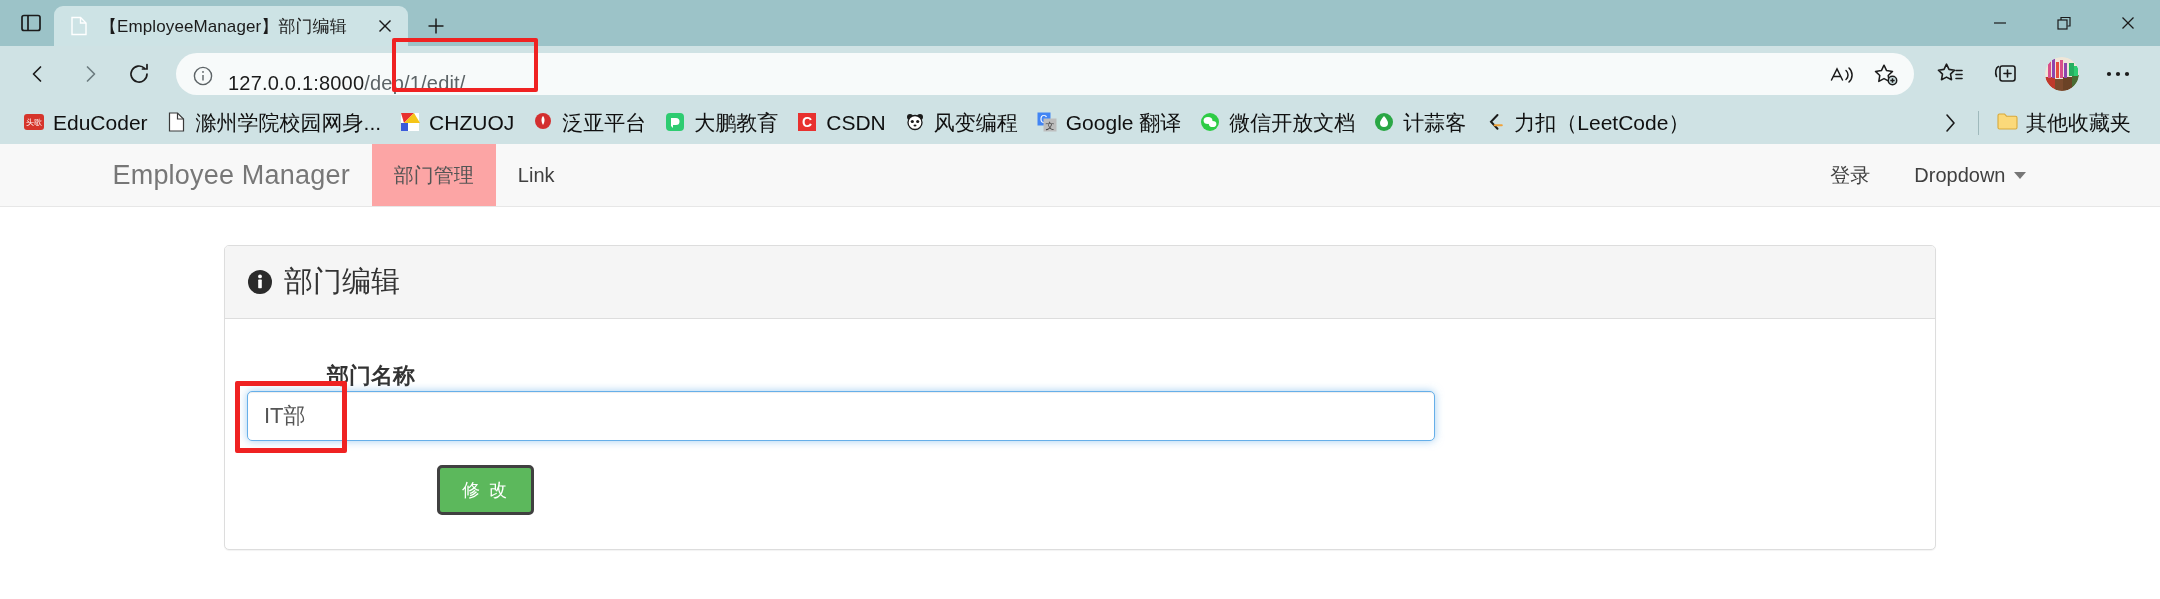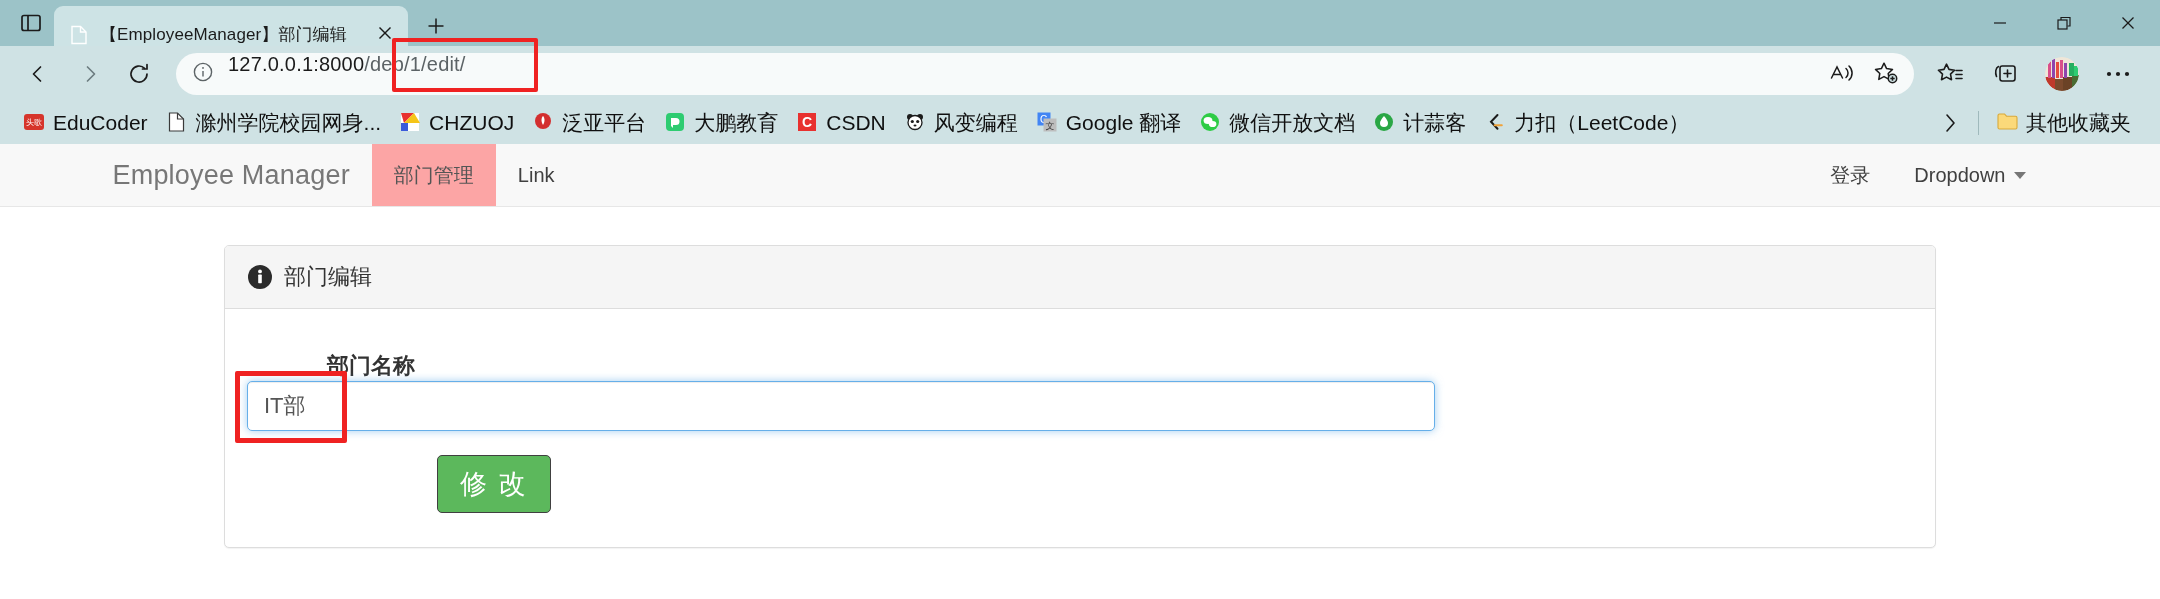--- a/index.html
+++ b/index.html
@@ -11,37 +11,37 @@
   }
   .browser{width:2160px;height:599px;position:relative;background:#9cc3c8;}
 
   
   .titlebar{height:46px;background:#9cc3c8;position:relative;display:flex;align-items:flex-end;}
   .tabstrip{display:flex;align-items:flex-end;height:46px;padding-left:8px;}
   .tab-side-btn{width:46px;height:46px;display:flex;align-items:center;justify-content:center;margin-bottom:0;}
   .tab-side-btn svg{display:block;}
   .tab{
     height:40px;background:#cde3e5;border-radius:9px 9px 0 0;
-    display:flex;align-items:flex-end;padding:0 10px 0 14px;min-width:330px;
+    display:flex;align-items:center;padding:0 10px 0 14px;min-width:330px;
     position:relative;
   }
   .tab .favicon{width:22px;height:22px;display:flex;align-items:center;justify-content:center;margin-right:10px;flex:0 0 auto;}
   .tab .tab-title{font-size:17px;color:#1b1b1b;white-space:nowrap;overflow:hidden;text-overflow:ellipsis;flex:1 1 auto;letter-spacing:.1px;}
   .tab .tab-close{width:26px;height:26px;display:flex;align-items:center;justify-content:center;margin-left:10px;border-radius:4px;flex:0 0 auto;}
   .newtab{width:44px;height:40px;display:flex;align-items:center;justify-content:center;margin-left:6px;border-radius:6px;}
 
   .wincontrols{position:absolute;right:0;top:0;height:46px;display:flex;align-items:center;}
   .wc{width:64px;height:46px;display:flex;align-items:center;justify-content:center;}
 
   
   .toolbar{height:56px;background:#cfe2e4;display:flex;align-items:center;padding:0 14px;position:relative;}
   .navbtn{width:50px;height:50px;display:flex;align-items:center;justify-content:center;border-radius:50%;flex:0 0 auto;}
   .omnibox{
     flex:1 1 auto;height:42px;background:#f7fafa;border-radius:21px;
-    display:flex;align-items:flex-start;margin:0 8px 0 12px;padding:0 6px 0 8px;position:relative;
+    display:flex;align-items:flex-end;margin:0 8px 0 12px;padding:0 6px 0 8px;position:relative;
   }
   .omni-info{width:38px;height:38px;display:flex;align-items:center;justify-content:center;flex:0 0 auto;}
   .urltext{font-size:20px;color:#5c6366;white-space:nowrap;letter-spacing:.2px;padding-left:6px;}
   .urltext .host{color:#1b1b1b;}
   .omni-right{margin-left:auto;display:flex;align-items:center;}
   .omni-ic{width:44px;height:40px;display:flex;align-items:center;justify-content:center;}
   .tb-ic{width:56px;height:50px;display:flex;align-items:center;justify-content:center;flex:0 0 auto;}
   .avatar{width:34px;height:34px;border-radius:50%;overflow:hidden;display:block;}
 
   
@@ -71,21 +71,21 @@
   .nav-right{margin-left:auto;display:flex;align-items:stretch;}
   .caret{display:inline-block;margin-left:8px;width:0;height:0;border-left:6px solid transparent;border-right:6px solid transparent;border-top:7px solid #777777;}
 
   .container{width:1712px;margin:0 auto;padding-top:38px;}
   .panel{border:1px solid #dddddd;border-radius:5px;background:#ffffff;box-shadow:0 1px 1px rgba(0,0,0,.05);}
   .panel-head{
     background:#f5f5f5;border-bottom:1px solid #dddddd;border-radius:4px 4px 0 0;
     padding:16px 22px;display:flex;align-items:center;
   }
   .panel-head .ico{width:26px;height:26px;margin-right:11px;display:block;flex:0 0 auto;}
-  .panel-head .ttl{font-size:22px;color:#333333;}
+  .panel-head .ttl{font-size:29px;color:#333333;}
   .panel-body{padding:30px 22px 34px 22px;position:relative;}
 
   .form-row{display:flex;align-items:flex-start;margin-bottom:24px;flex-direction:column;}
   .form-label{
     width:190px;text-align:right;padding-right:22px;font-size:22px;font-weight:bold;color:#333333;
     padding-top:12px;box-sizing:border-box;flex:0 0 auto;
   }
   .input-wrap{position:relative;flex:0 0 auto;}
   .form-input{
     width:1188px;height:50px;box-sizing:border-box;
@@ -93,22 +93,22 @@
     font-size:22px;color:#555555;padding:0 16px;
     outline:none;
     box-shadow:inset 0 1px 1px rgba(0,0,0,.075),0 0 9px rgba(102,175,233,.6);
   }
   .input-annot{
     position:absolute;border:5px solid #ef2222;border-radius:2px;box-sizing:border-box;pointer-events:none;
   }
   .btn-row{display:flex;}
   .btn-spacer{width:190px;padding-right:22px;flex:0 0 auto;box-sizing:border-box;}
   .btn-success{
-    background:#5cb85c;border:1px solid #404040;border-radius:5px;
-    color:#ffffff;font-size:27px;padding:10px 22px;cursor:pointer;
+    background:#5cb85c;border:3px solid #404040;border-radius:5px;
+    color:#ffffff;font-size:18px;padding:10px 22px;cursor:pointer;
     font-family:"Liberation Sans","DejaVu Sans",sans-serif;letter-spacing:2px;
   }
 </style>
 </head>
 <body>
 
 <div class="browser">
 
   <div class="titlebar">
     <div class="tabstrip">

